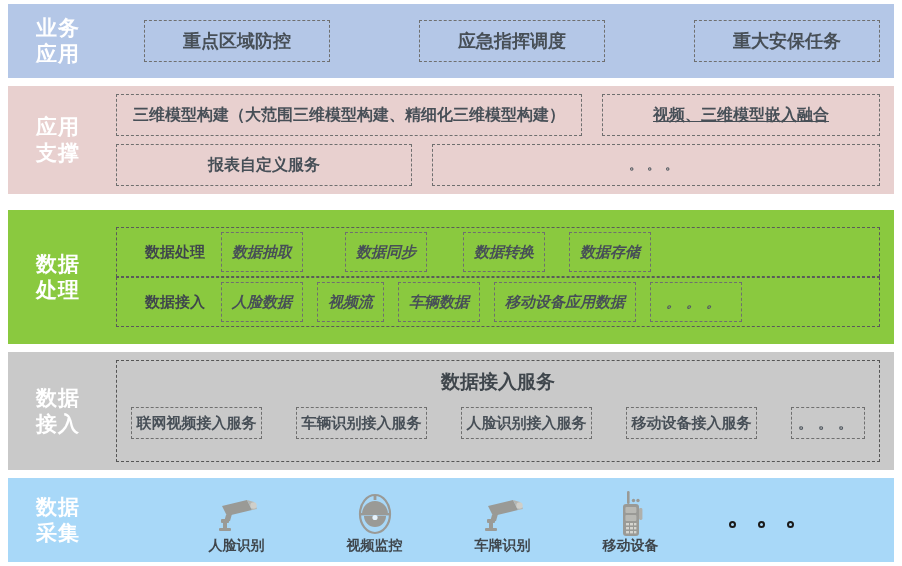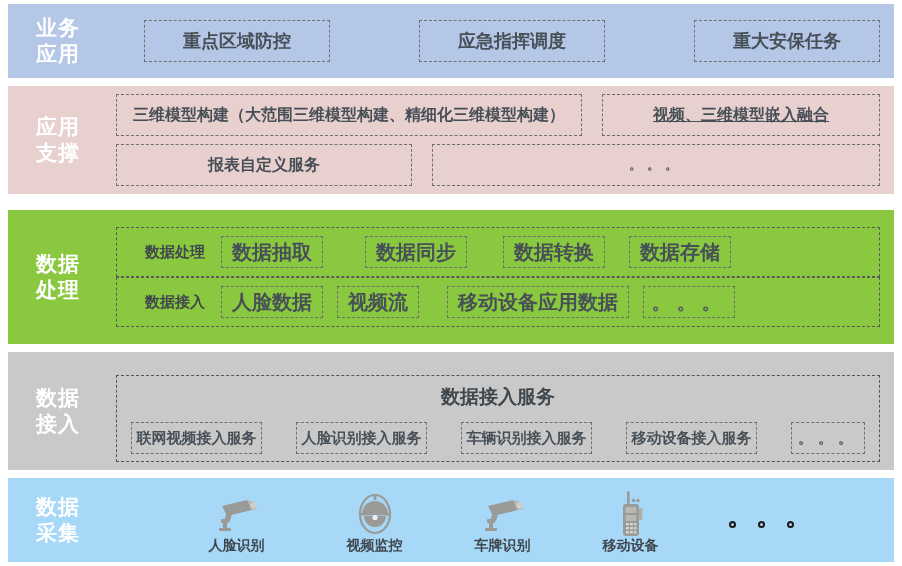--- a/index.html
+++ b/index.html
@@ -135,37 +135,38 @@
     padding: 0 6px;
   }
   .proc-title {
     color: #3f464c;
     font-size: 15px;
     font-weight: bold;
     white-space: nowrap;
     padding: 0 16px 0 22px;
   }
   .proc-group .dbox {
-    height: 32px;
+    height: 40px;
     padding: 0 10px;
-    font-size: 20px;
+    font-size: 15px;
+    font-style: italic;
   }
   .sp { flex: 0 0 auto; }
   .gap-a { width: 42px; }
   .gap-b { width: 36px; }
   .gap-c { width: 24px; }
   .gap-s { width: 14px; }
 
   
   #row-dataaccess {
     top: 352px;
     height: 118px;
     background: #c9c9c9;
   }
-  #row-dataaccess .band-body { padding: 8px 14px 8px 8px; margin-top: 15px; }
+  #row-dataaccess .band-body { padding: 8px 14px 8px 8px; }
   #access-group {
     border: 1px dashed #555555;
     height: 100%;
     display: flex;
     flex-direction: column;
     align-items: center;
     justify-content: flex-start;
     padding-top: 8px;
   }
   #access-title {
@@ -286,41 +287,42 @@
         <div class="sp gap-c"></div>
         <div class="dbox">数据存储</div>
       </div>
 
       <div class="proc-group">
         <div class="proc-title">数据接入</div>
         <div class="dbox">人脸数据</div>
         <div class="sp gap-s"></div>
         <div class="dbox">视频流</div>
         <div class="sp gap-s"></div>
+        <div class="dbox">车辆数据</div>
         <div class="sp gap-s"></div>
         <div class="dbox">移动设备应用数据</div>
         <div class="sp gap-s"></div>
         <div class="dbox dots" style="width:92px;">。。。</div>
       </div>
 
     </div>
   </div>
 
   <div class="band" id="row-dataaccess">
     <div class="band-label">
       <span>数据</span>
       <span>接入</span>
     </div>
     <div class="band-body">
       <div id="access-group">
         <div id="access-title">数据接入服务</div>
         <div id="access-items">
           <div class="dbox acc-w">联网视频接入服务</div>
+          <div class="dbox acc-w">车辆识别接入服务</div>
           <div class="dbox acc-w">人脸识别接入服务</div>
-          <div class="dbox acc-w">车辆识别接入服务</div>
           <div class="dbox acc-w">移动设备接入服务</div>
           <div class="dbox dots acc-more">。。。</div>
         </div>
       </div>
     </div>
   </div>
 
   <div class="band" id="row-collect">
     <div class="band-label">
       <span>数据</span>

